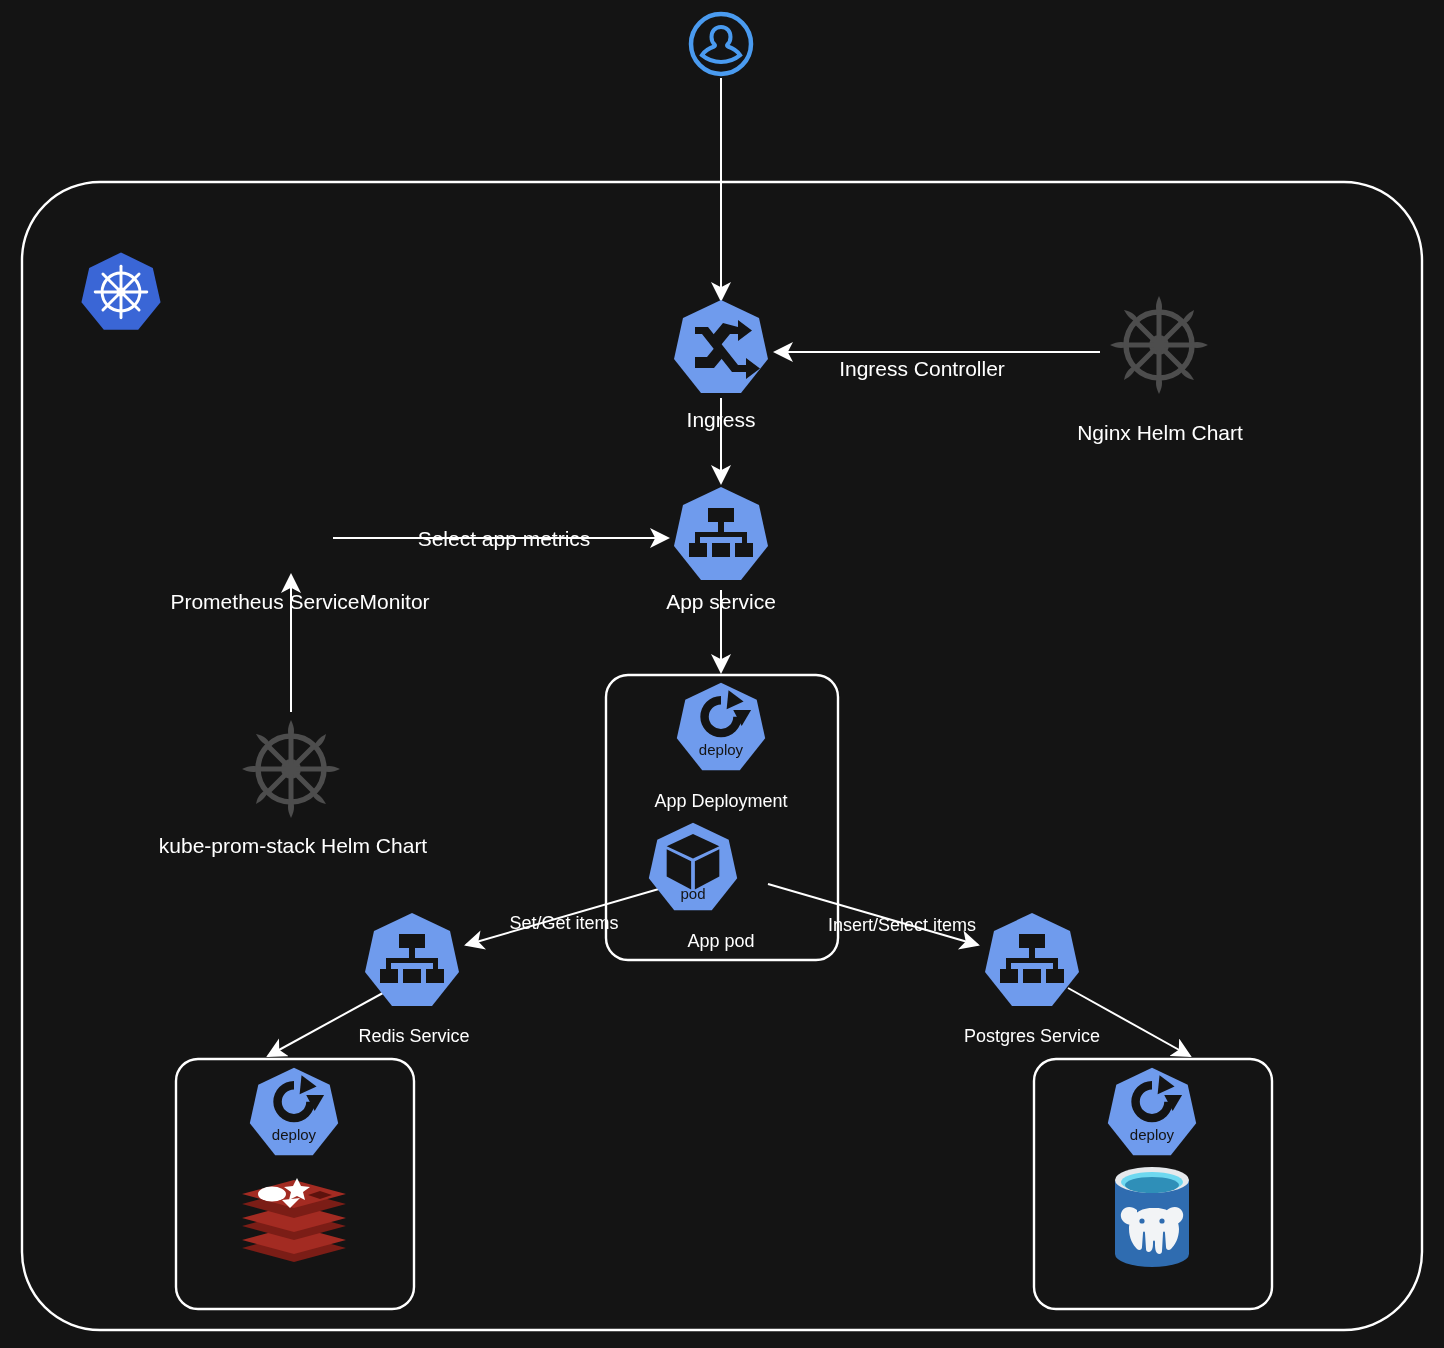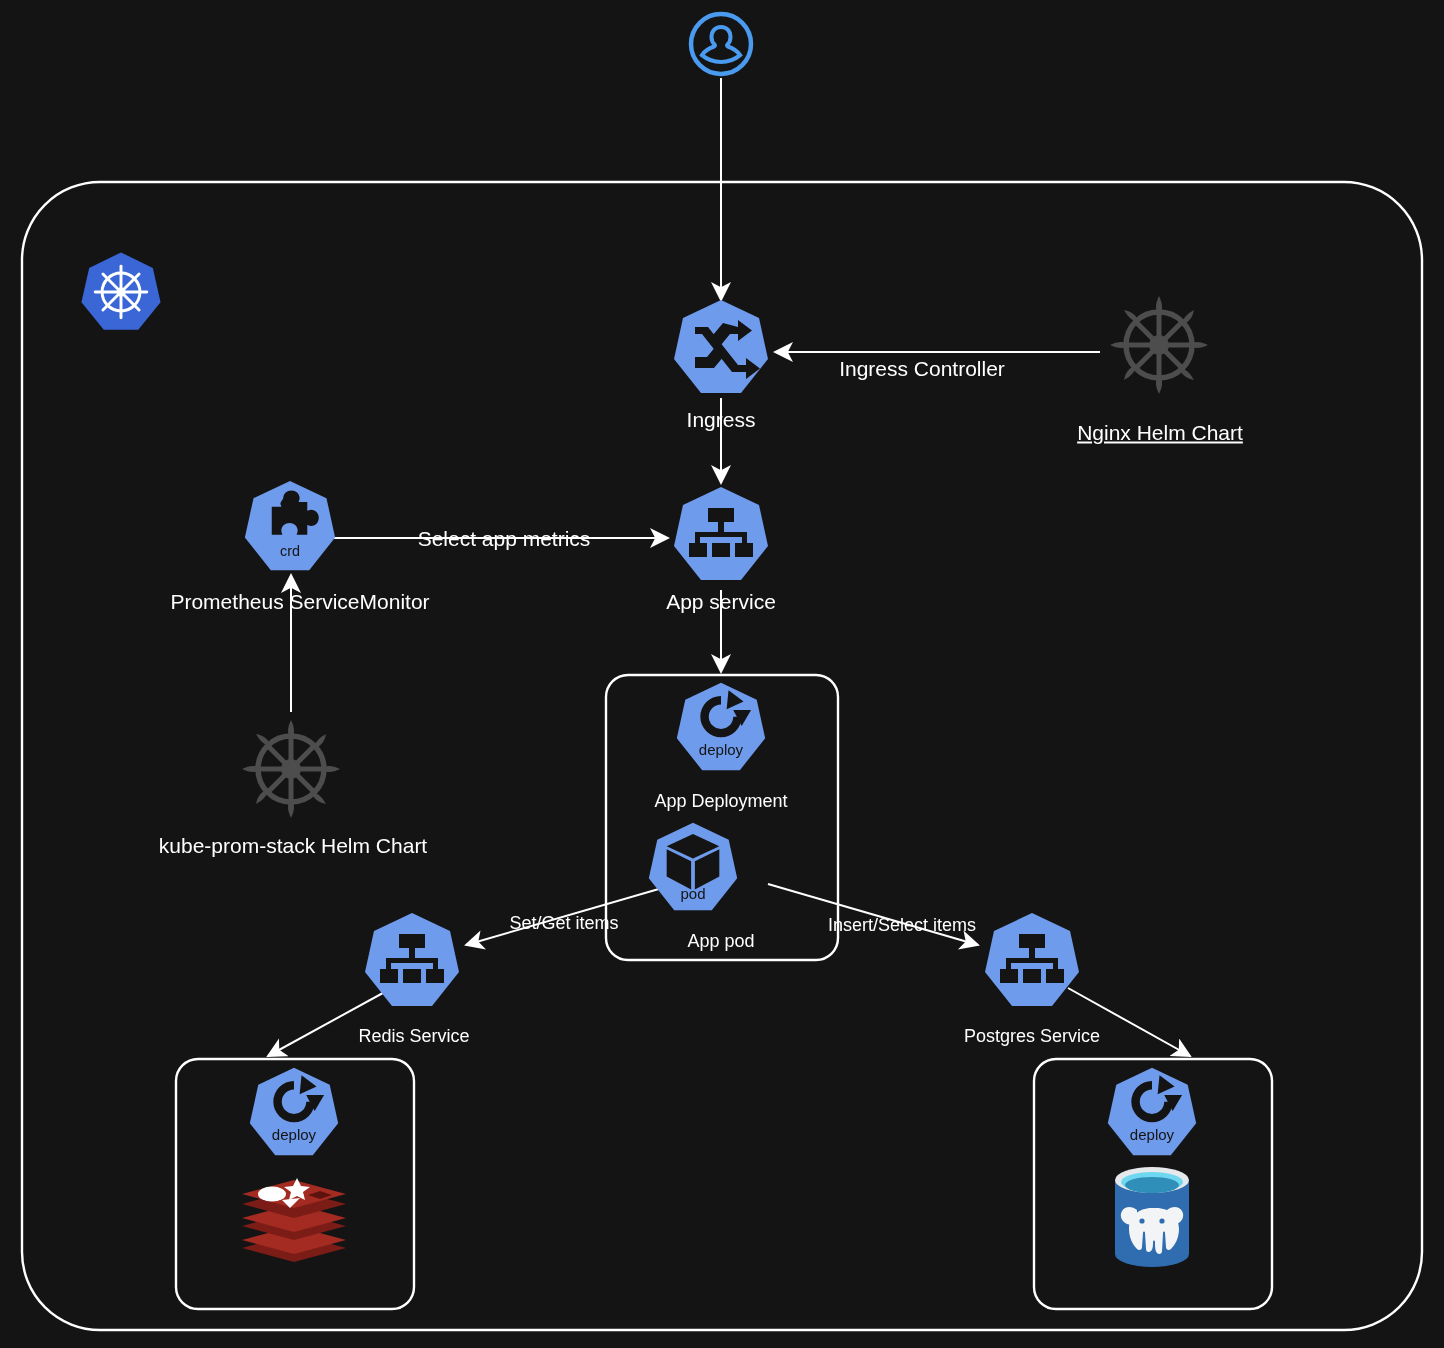--- a/index.html
+++ b/index.html
@@ -108,32 +108,23 @@
         <circle cx="55" cy="55" r="33" stroke-width="5.5"></circle>
         <g stroke-width="5">
           <line x1="55" y1="22" x2="55" y2="88"></line>
           <line x1="22" y1="55" x2="88" y2="55"></line>
           <line x1="31.7" y1="31.7" x2="78.3" y2="78.3"></line>
           <line x1="78.3" y1="31.7" x2="31.7" y2="78.3"></line>
         </g>
       </g>
     </svg>
   </div>
-  <div class="lbl" style="left:1160px;top:432px;text-decoration:underline;">Nginx Helm Chart</div>
+  <div class="lbl" style="left:1160px;top:432px;">Nginx Helm Chart</div>
   <div class="lbl" style="left:922px;top:352px;margin-top:16px;">Ingress Controller</div>
 
-  <div class="node" style="left:290px;top:528px;">
-    <svg width="96" height="96" viewBox="0 0 100 100">
-      <polygon points="50,3 88,21 97,62 70,96 30,96 3,62 12,21" fill="#6f9bed"></polygon>
-      <path d="M43 21 c0 -5 4 -8 8.5 -8 s8.5 3 8.5 8 c0 2 -1 3 -1 4 h9 v9 c1 0 2 -1 4 -1
-               c5 0 8 4 8 8.5 s-3 8.5 -8 8.5 c-2 0 -3 -1 -4 -1 v10 h-11 c0 -1 1 -2 1 -4
-               c0 -5 -4 -8 -8.5 -8 s-8.5 3 -8.5 8 c0 2 1 3 1 4 h-11 v-29 h10 c0 -1 -1 -2 -1 -4 z" fill="#141414"></path>
-      <text x="50" y="81" font-family="Liberation Sans, sans-serif" font-size="15" fill="#141414" text-anchor="middle">crd</text>
-    </svg>
-  </div>
   <div class="lbl" style="left:300px;top:601px;">Prometheus ServiceMonitor</div>
   <div class="lbl" style="left:504px;top:538px;">Select app metrics</div>
 
   <div class="node" style="left:291px;top:771px;">
     <svg width="110" height="110" viewBox="0 0 110 110">
       <g fill="#4d4d4d">
         <circle cx="55" cy="55" r="10"></circle>
         <path d="M55 6 c4 8 4 14 0 22 c-4 -8 -4 -14 0 -22 z"></path>
         <path d="M55 104 c4 -8 4 -14 0 -22 c-4 8 -4 14 0 22 z"></path>
         <path d="M6 55 c8 -4 14 -4 22 0 c-8 4 -14 4 -22 0 z"></path>

